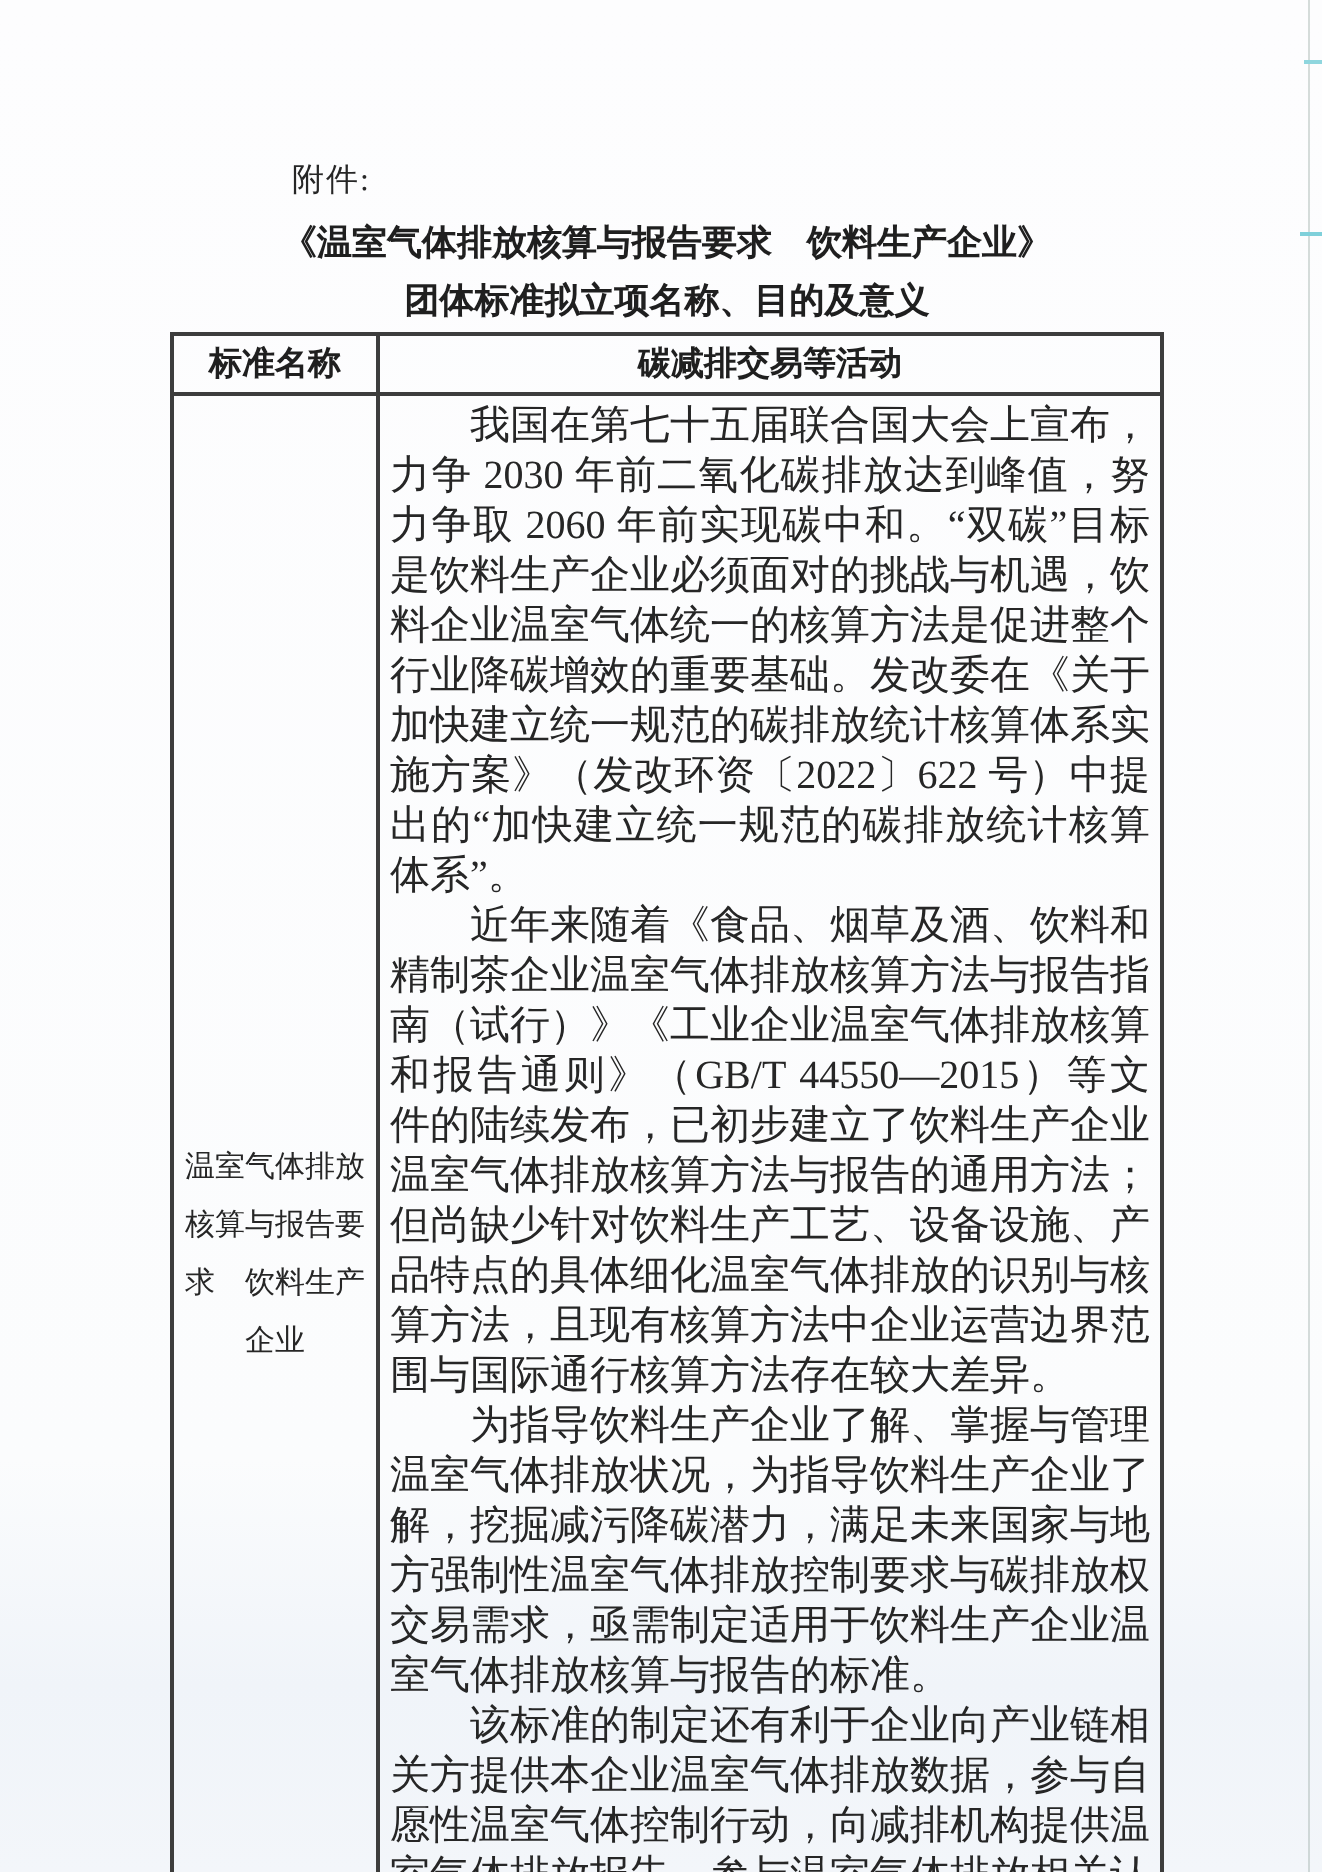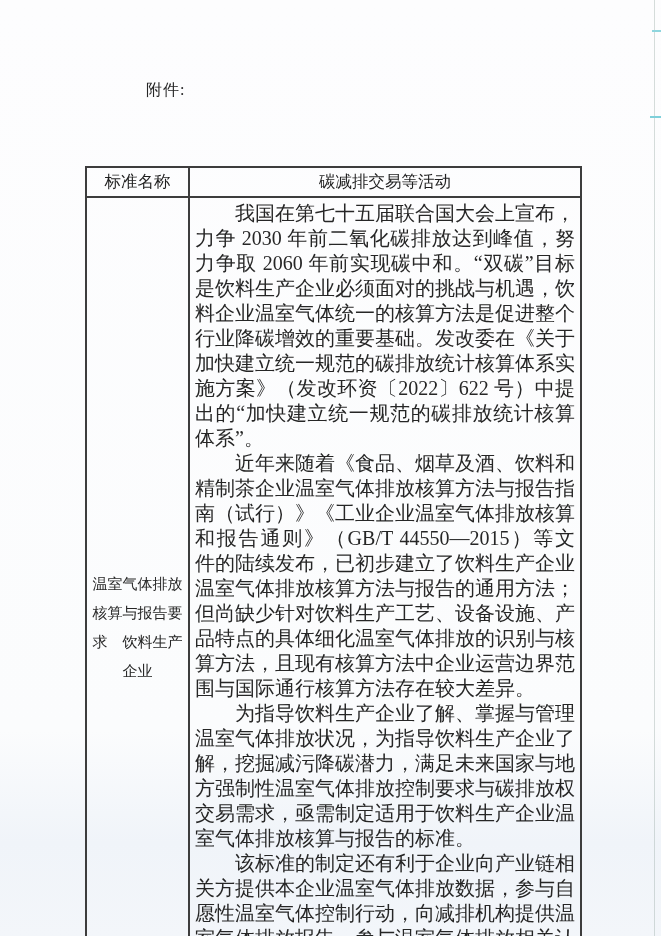--- a/index.html
+++ b/index.html
@@ -68,21 +68,21 @@
     border-collapse: collapse;
     table-layout: fixed;
   }
   table.std th,
   table.std td {
     border: 2px solid #3d3d3d;
   }
   table.std th {
     height: 28px;
     font-size: 16.5px;
-    font-weight: normal;
+    font-weight: bold;
     text-align: center;
     color: #1f1f1f;
     padding: 0;
   }
   th.col-name { width: 101px; }
   td.name-cell {
     text-align: center;
     vertical-align: middle;
     font-size: 15px;
     line-height: 29px;
@@ -106,20 +106,22 @@
   }
 </style>
 </head>
 <body>
 
 <div class="page">
 
   <div class="attachment">附件:</div>
 
   <div class="title">
+    <div>《温室气体排放核算与报告要求　饮料生产企业》</div>
+    <div>团体标准拟立项名称、目的及意义</div>
   </div>
 
   <table class="std">
     <tbody>
       <tr>
         <th class="col-name">标准名称</th>
         <th class="col-purpose">碳减排交易等活动</th>
       </tr>
       <tr>
         <td class="name-cell">

